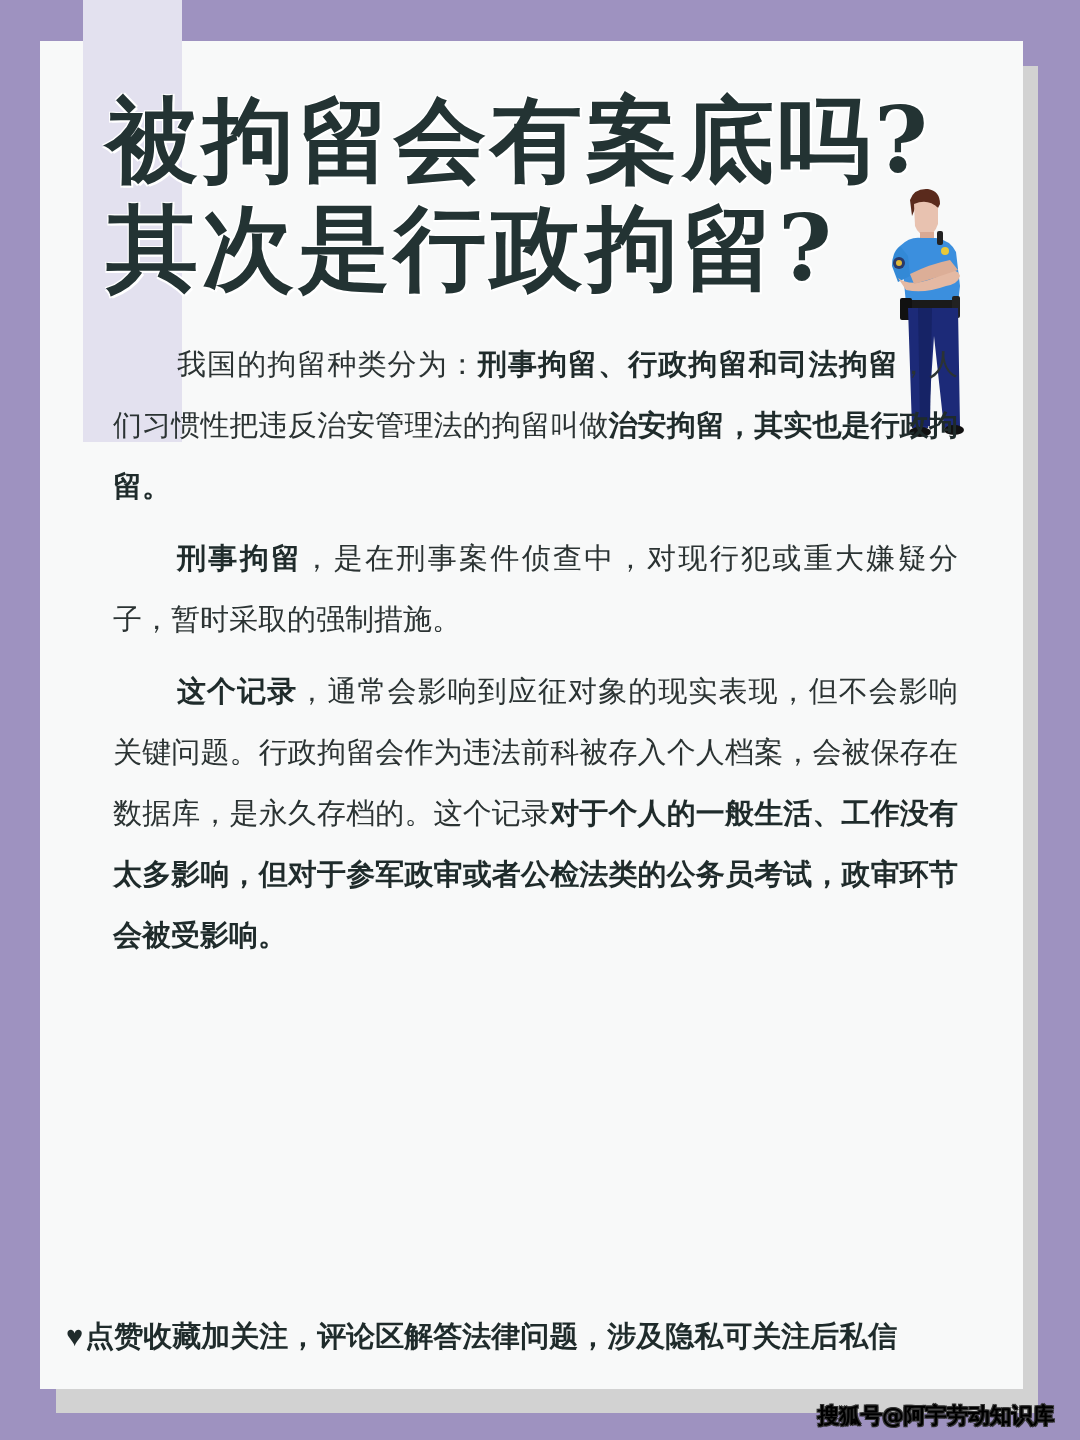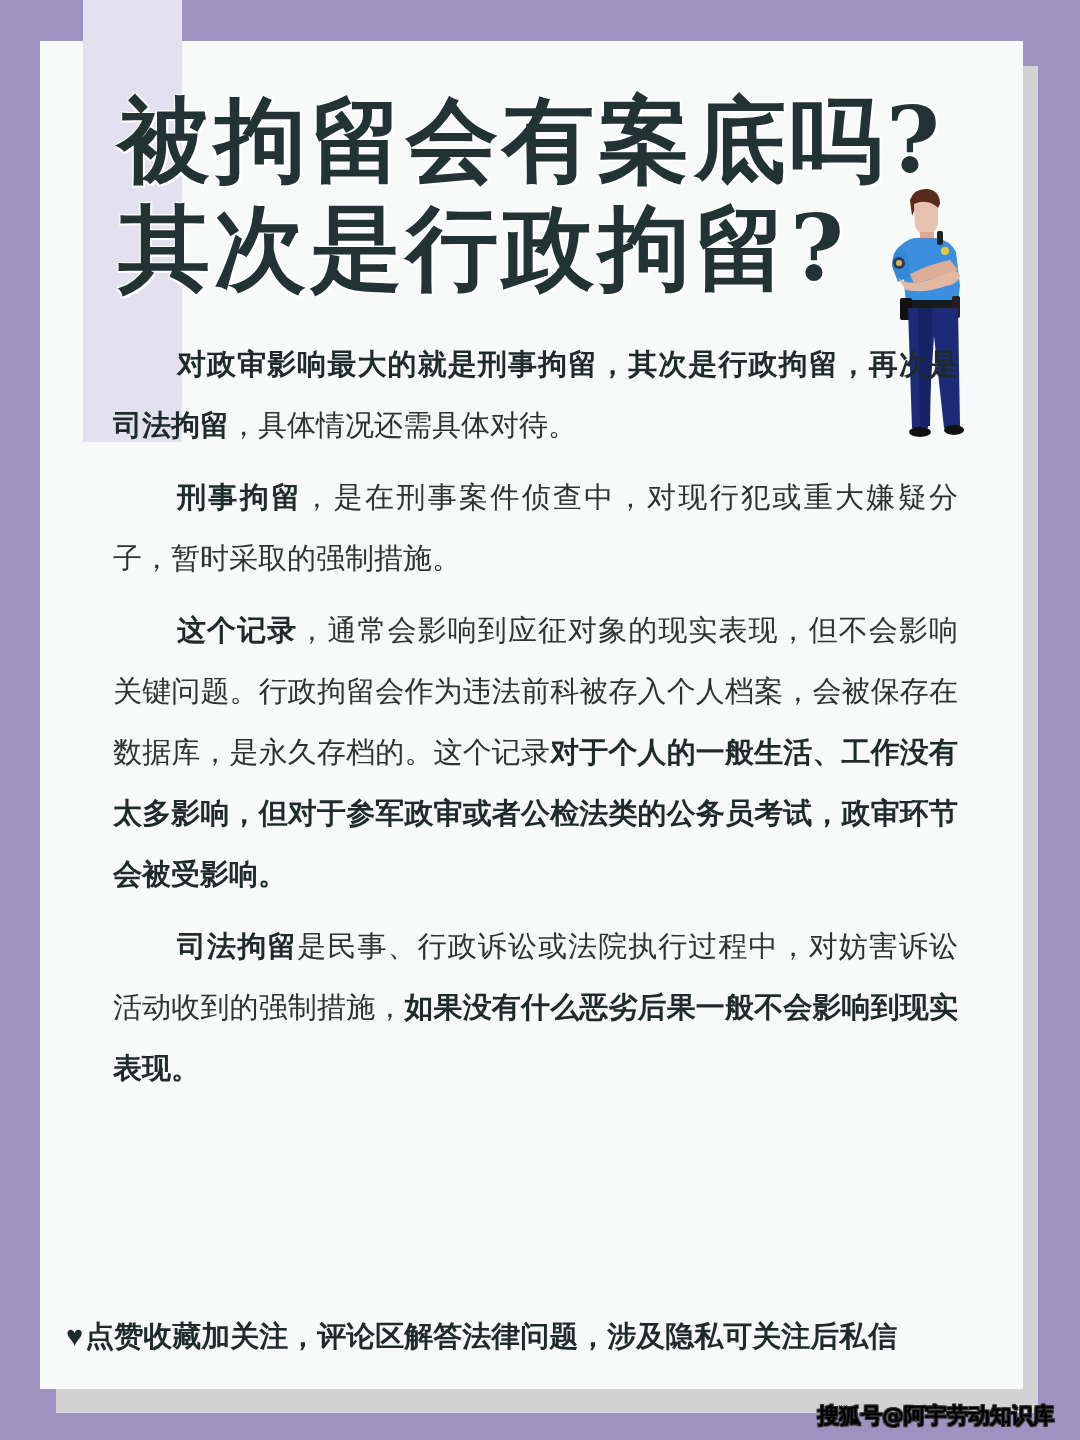--- a/index.html
+++ b/index.html
@@ -42,21 +42,21 @@
     .strip-top {
       position: absolute;
       left: 83px;
       top: 0;
       width: 99px;
       height: 41px;
       background: #d3cfe4;
     }
     .title {
       position: absolute;
-      left: 118px;
+      left: 106px;
       top: 86px;
       width: 850px;
       margin: 0;
       font-family: "DejaVu Serif", "Liberation Serif", serif;
       font-weight: bold;
       font-size: 92px;
       line-height: 108px;
       letter-spacing: 4px;
       color: #233333;
       text-shadow: 2px 2px 0 #ffffff, -1px -1px 0 #ffffff, 2px -1px 0 #ffffff, -1px 2px 0 #ffffff;
@@ -158,27 +158,26 @@
 
     <path d="M24 122 L74 122 L76 240 L60 242 L50 150 L44 242 L28 242 Z" fill="#1c2a78"></path>
     <path d="M34 122 L48 122 L46 240 L36 240 Z" fill="#162366"></path>
 
     <ellipse cx="36" cy="246" rx="11" ry="5" fill="#111"></ellipse>
     <ellipse cx="70" cy="244" rx="10" ry="5" fill="#111"></ellipse>
   </svg>
 </div>
 
 <div class="body">
+  <p class="para"><span>我国的拘留种类分为：</span><b>刑事拘留、行政拘留和司法拘留</b><span>，人们习惯性把违反治安管理法的拘留叫做</span><b>治安拘留，其实也是行政拘留。</b></p>
 
-  <p class="para"><b>对政审影响最大的就是刑事拘留，其次是行政拘留，再次是司法拘留</b><span>，具体情况还需具体对待。</span></p>
 
   <p class="para"><b>刑事拘留</b><span>，是在刑事案件侦查中，对现行犯或重大嫌疑分子，暂时采取的强制措施。</span></p>
 
   <p class="para"><b>这个记录</b><span>，通常会影响到应征对象的现实表现，但不会影响关键问题。行政拘留会作为违法前科被存入个人档案，会被保存在数据库，是永久存档的。这个记录</span><b>对于个人的一般生活、工作没有太多影响，但对于参军政审或者公检法类的公务员考试，政审环节会被受影响。</b></p>
 
-  <p class="para"><b>司法拘留</b><span>是民事、行政诉讼或法院执行过程中，对妨害诉讼活动收到的强制措施，</span><b>如果没有什么恶劣后果一般不会影响到现实表现。</b></p>
 </div>
 
 <div class="footer-line">
   <span class="heart">♥</span><span>点赞收藏加关注，评论区解答法律问题，涉及隐私可关注后私信</span>
 </div>
 
 <div class="watermark">搜狐号@阿宇劳动知识库</div>
 
 </body></html>

